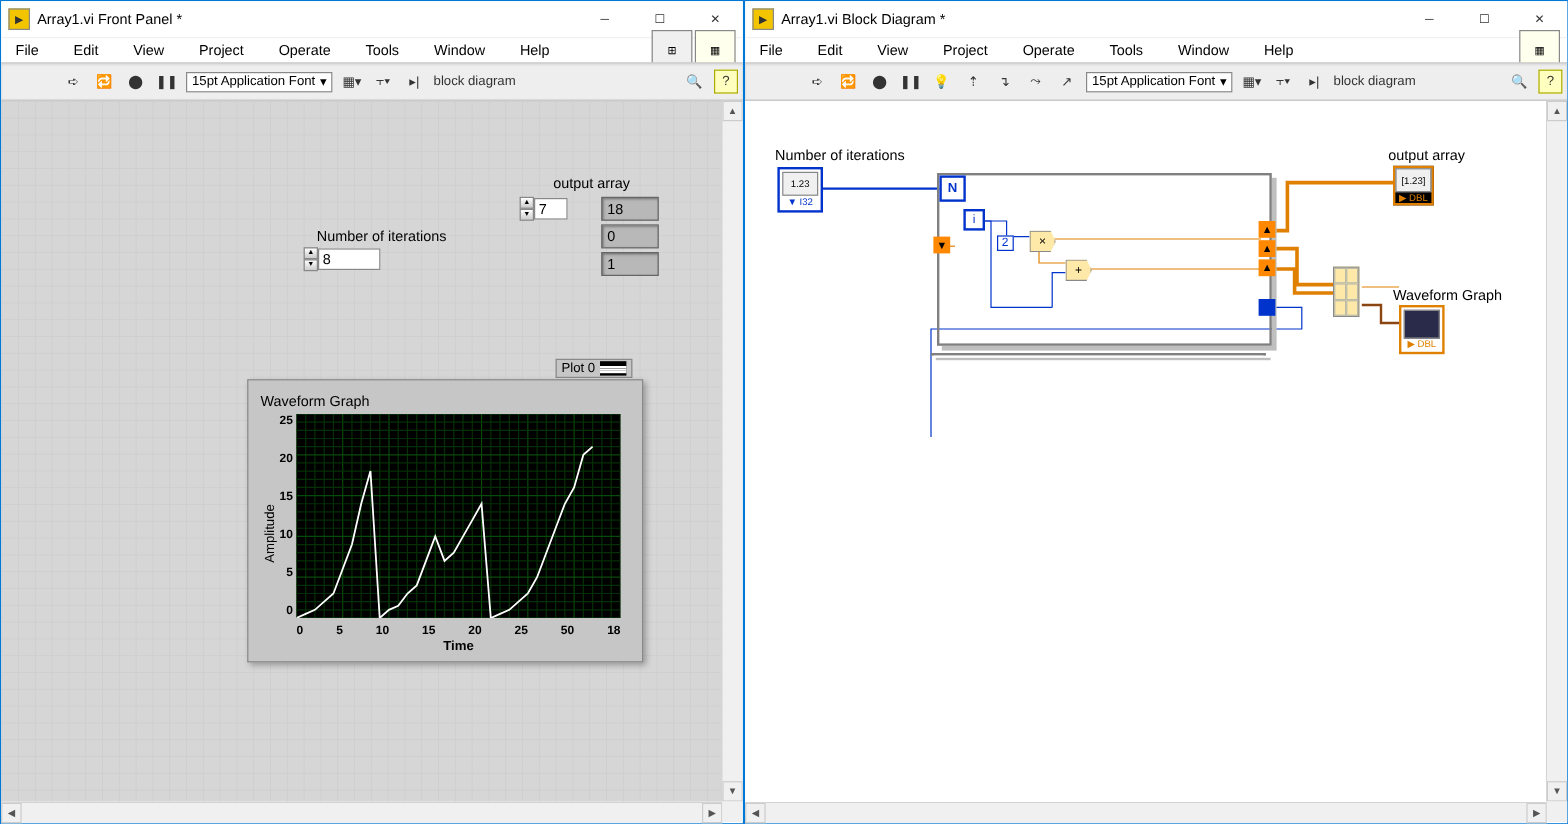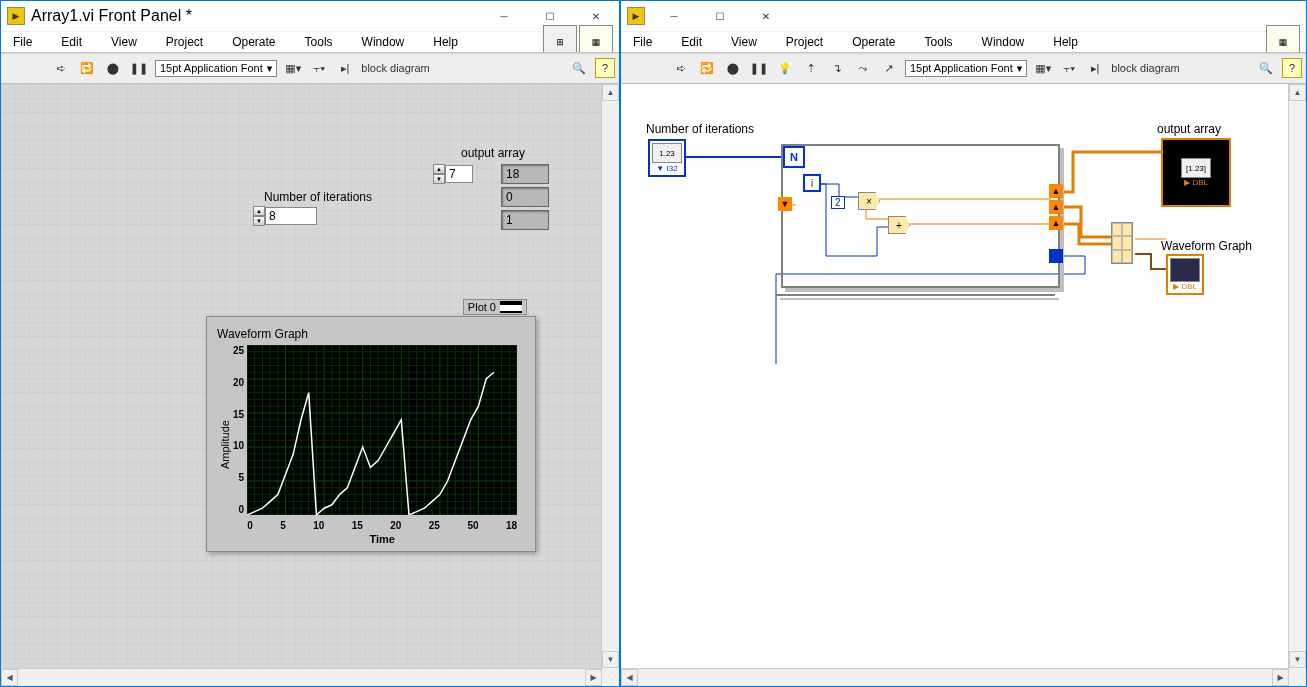--- a/index.html
+++ b/index.html
@@ -3,21 +3,21 @@
 <meta charset="utf-8">
 <style>
   html,body{margin:0;padding:0;font-family:"Segoe UI",Tahoma,sans-serif;font-size:12px;background:#0078D7;height:100%;overflow:hidden;}
   .desktop{display:flex;width:1307px;height:687px;}
   .window{background:#fff;border:1px solid #0078D7;display:flex;flex-direction:column;box-sizing:border-box;}
   .w-left{width:620px;}
   .w-right{flex:1;}
   .titlebar{height:30px;display:flex;align-items:center;background:#fff;border-bottom:1px solid #eee;}
   .titlebar .icon{width:16px;height:16px;margin:0 6px;background:#f2c500;border:1px solid #888;display:flex;align-items:center;justify-content:center;}
   .titlebar .icon::after{content:"▶";font-size:9px;color:#333;}
-  .titlebar .title{flex:1;font-size:16px;color:#000;}
+  .titlebar .title{flex:1;font-size:12px;color:#000;}
   .titlebar .btns{display:flex;}
   .titlebar .btn{width:46px;height:30px;display:flex;align-items:center;justify-content:center;color:#333;font-size:10px;}
   .menubar{height:20px;display:flex;align-items:center;padding:0 6px;gap:17px;font-size:12px;background:#fff;}
   .menubar span{padding:2px 6px;}
   .menubar .spacer{flex:1;}
   .menubar .vi-icons{display:flex;gap:2px;}
   .vi-icon-box{width:32px;height:32px;border:1px solid #888;display:flex;align-items:center;justify-content:center;font-size:9px;background:#f0f0f0;}
   .toolbar{height:30px;border-top:1px solid #c0c0c0;border-bottom:1px solid #c0c0c0;background:#eeeeef;display:flex;align-items:center;padding:0 4px;gap:6px;box-shadow:0 1px 2px rgba(0,0,0,.1) inset;}
   .tool-btn{width:18px;height:18px;display:flex;align-items:center;justify-content:center;border:1px solid transparent;font-size:11px;color:#333;}
   .font-sel{background:#fff;border:1px solid #888;padding:1px 4px;display:flex;align-items:center;gap:4px;font-size:11px;}
@@ -58,21 +58,21 @@
   .bd-ctrl .inner{width:28px;height:18px;border:1px solid #888;background:#f0f0f0;font-size:8px;display:flex;align-items:center;justify-content:center;}
   .bd-ctrl .tri{font-size:8px;}
   .bd-loop{position:absolute;border:2px solid #808080;box-shadow:4px 4px 0 #bfbfbf;}
   .bd-N{position:absolute;width:18px;height:18px;border:2px solid #0033cc;color:#0033cc;font-weight:bold;display:flex;align-items:center;justify-content:center;background:#fff;font-size:11px;}
   .bd-i{position:absolute;width:14px;height:14px;border:2px solid #0033cc;color:#0033cc;display:flex;align-items:center;justify-content:center;font-size:10px;background:#fff;}
   .bd-sr{position:absolute;width:14px;height:14px;background:#ff8800;display:flex;align-items:center;justify-content:center;color:#000;font-size:9px;}
   .bd-const{position:absolute;border:1px solid #0033cc;background:#fff;color:#0033cc;font-size:10px;padding:0 3px;}
   .bd-op{position:absolute;width:20px;height:16px;background:#ffe9a8;border:1px solid #888;clip-path:polygon(0 0,80% 0,100% 50%,80% 100%,0 100%);display:flex;align-items:center;justify-content:center;font-size:10px;}
   .bd-bundle{position:absolute;width:20px;height:40px;background:#ffe9a8;border:1px solid #888;display:grid;grid-template:repeat(3,1fr)/repeat(2,1fr);}
   .bd-bundle div{border:1px solid #bba;}
-  .bd-ind{position:absolute;border:2px solid #e08000;padding:18px;background:#000000;}
+  .bd-ind{position:absolute;border:2px solid #e08000;padding:0;background:#000000;}
   .bd-ind .inner{width:28px;height:18px;border:1px solid #888;background:#f0f0f0;font-size:8px;display:flex;align-items:center;justify-content:center;}
   .bd-wgraph{position:absolute;border:2px solid #e08000;padding:2px;background:#fff;}
   .bd-wgraph .inner{width:28px;height:22px;background:#2a2a4a;border:1px solid #888;}
   svg.wires{position:absolute;left:0;top:0;pointer-events:none;}
 </style>
 </head>
 <body>
 
 <div class="desktop">
 
@@ -258,20 +258,21 @@
       <div class="track"></div>
       <div class="arrow">▶</div>
     </div>
     <div class="corner"></div>
   </div>
 </div>
 
 <div class="window w-right">
   <div class="titlebar">
     <div class="icon"></div>
+    <div class="title">Array1.vi Block Diagram *</div>
     <div class="btns">
       <div class="btn">─</div>
       <div class="btn">☐</div>
       <div class="btn close">✕</div>
     </div>
   </div>
   <div class="menubar">
     <span>File</span>
     <span>Edit</span>
     <span>View</span>

